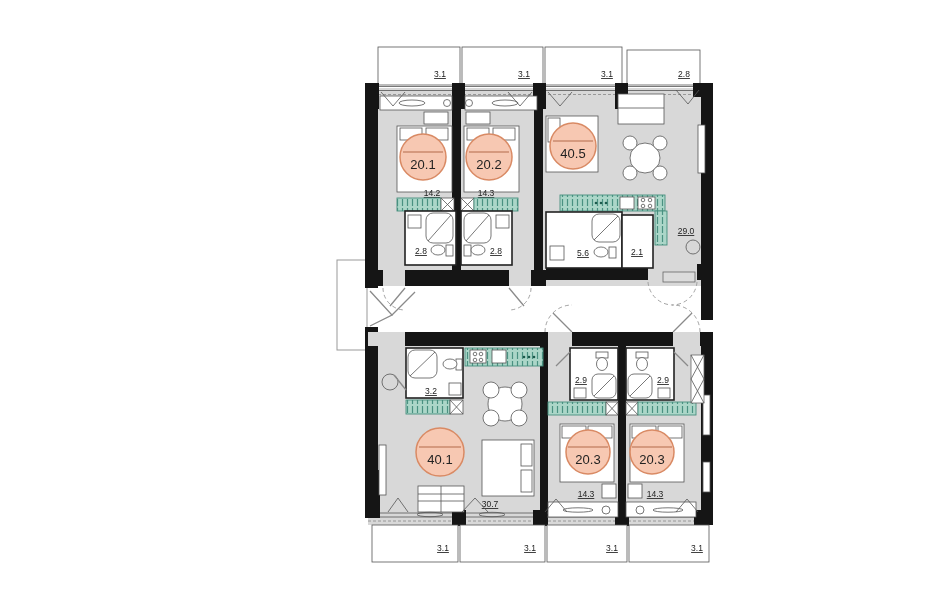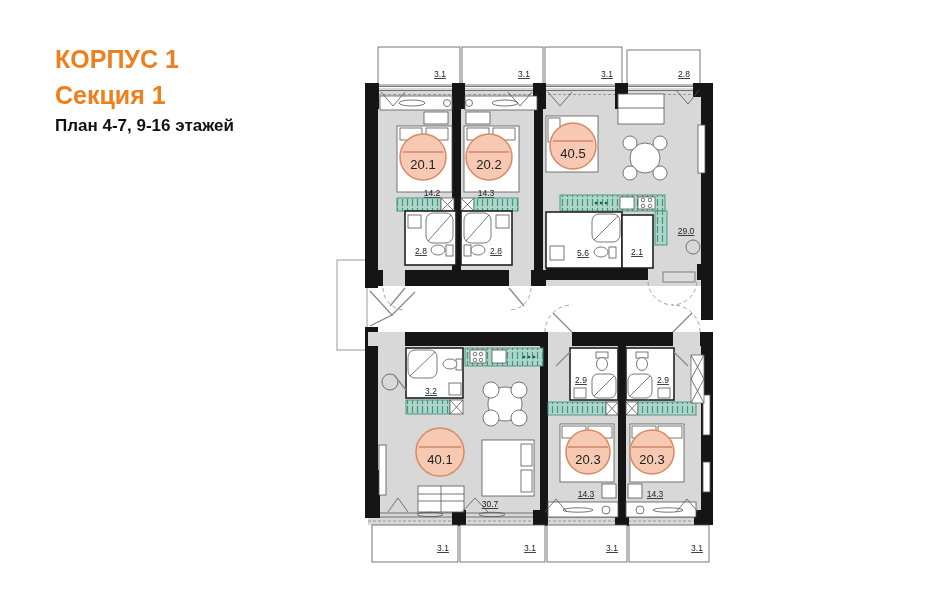--- a/index.html
+++ b/index.html
@@ -23,25 +23,20 @@
   .doorf{fill:#dcdcdc;stroke:#666;stroke-width:0.8;}
   text.lbl{font-family:"Liberation Sans",sans-serif;font-size:8.5px;fill:#222;
            text-anchor:middle;text-decoration:underline;}
   text.num{font-family:"Liberation Sans",sans-serif;font-size:13px;fill:#222;text-anchor:middle;}
 </style>
 </head>
 <body>
 
 <div class="stage">
 
-  <div class="titles">
-    <div class="t-building">КОРПУС 1</div>
-    <div class="t-section">Секция 1</div>
-    <div class="t-plan">План 4-7, 9-16 этажей</div>
-  </div>
 
   <svg width="941" height="600" viewBox="0 0 941 600">
     <defs>
       <pattern id="tealHatch" width="5" height="9" patternUnits="userSpaceOnUse">
         <rect width="5" height="9" fill="#abd6c8"></rect>
         <line x1="2.5" y1="1" x2="2.5" y2="8" stroke="#4a9181" stroke-width="1.2"></line>
       </pattern>
     </defs>
 
     <g>

